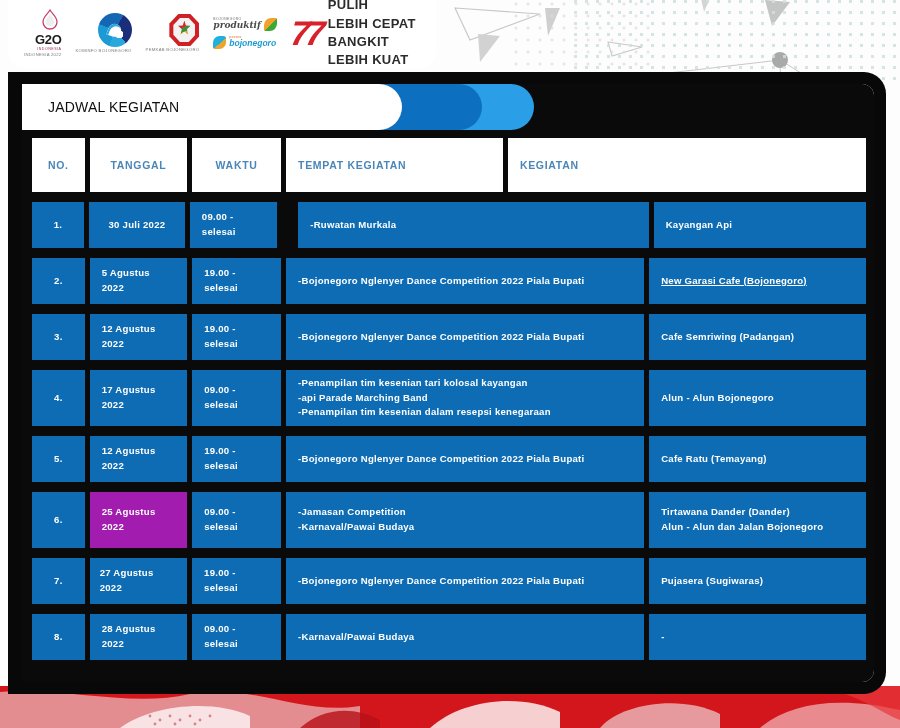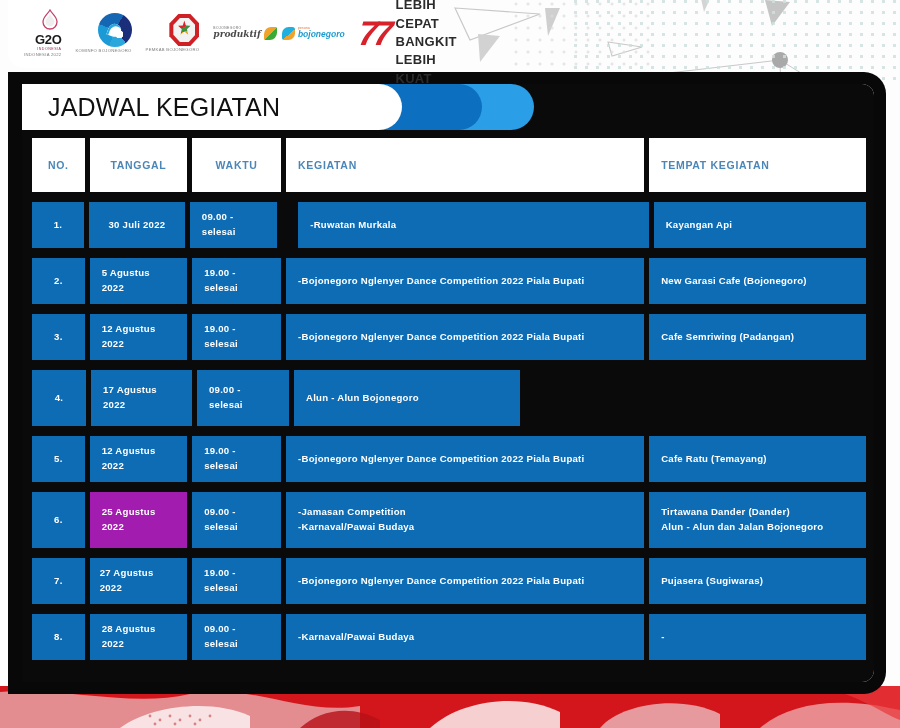--- a/index.html
+++ b/index.html
@@ -96,21 +96,21 @@
     clip-path: polygon(30% 0,70% 0,100% 30%,100% 70%,70% 100%,30% 100%,0 70%,0 30%);
   }
   .logo-pemkab-glyph .star {
     position: absolute; left: 50%; top: 44%;
     width: 13px; height: 15px;
     transform: translate(-50%,-50%);
     background: linear-gradient(160deg, #d8242a 0 45%, #3f8f3f 45% 70%, #e8a020 70% 100%);
     clip-path: polygon(50% 0,62% 34%,98% 36%,70% 58%,80% 95%,50% 74%,20% 95%,30% 58%,2% 36%,38% 34%);
   }
 
-  .logo-produktif { display: flex; gap: 5px; align-items: flex-start; }
+  .logo-produktif { display: flex; flex-direction: column; gap: 5px; align-items: flex-start; }
   .lp-top { display: flex; align-items: center; gap: 3px; }
   .lp-top-txt { display: flex; flex-direction: column; line-height: 1; }
   .lp-tiny { font-size: 3.4px; color: #6d6d6d; letter-spacing: .4px; }
   .lp-word { font-size: 9px; color: #4a4a4a; font-family: "DejaVu Serif", serif; font-style: italic; font-weight: bold; line-height: 1; }
   .lp-leaf {
     width: 13px; height: 13px;
     background: linear-gradient(135deg, #f0a32a 0 50%, #3ba935 50% 100%);
     border-radius: 55% 10% 55% 10%;
   }
   .lp-bot { display: flex; align-items: center; gap: 3px; }
@@ -171,21 +171,21 @@
     left: 0; top: 0;
     width: 380px; height: 46px;
     background: #ffffff;
     border-radius: 0 40px 40px 0;
     display: flex;
     align-items: center;
     padding-left: 26px;
     z-index: 3;
   }
   .title-text {
-    font-size: 25px;
+    font-size: 14px;
     color: #101010;
     letter-spacing: .2px;
     font-family: "Liberation Sans", sans-serif;
   }
   .title-blue1 {
     position: absolute;
     left: 330px; top: 0;
     width: 130px; height: 46px;
     border-radius: 0 40px 40px 0;
     z-index: 2;
@@ -348,22 +348,22 @@
         <div class="title-pill">
           <span class="title-text">JADWAL KEGIATAN</span>
         </div>
       </div>
 
       <div class="table-wrap">
         <div class="row header-row">
           <div class="cell c-no" style="color: rgb(74, 134, 184);">NO.</div>
           <div class="cell c-tgl" style="color: rgb(74, 134, 184);">TANGGAL</div>
           <div class="cell c-wkt" style="color: rgb(74, 134, 184);">WAKTU</div>
+          <div class="cell c-tmp" style="color: rgb(74, 134, 184);">TEMPAT KEGIATAN</div>
           <div class="cell c-keg" style="color: rgb(74, 134, 184);">KEGIATAN</div>
-          <div class="cell c-tmp" style="color: rgb(74, 134, 184);">TEMPAT KEGIATAN</div>
         </div>
         <div id="rows-container">
             <div class="row body-row">
               <div class="cell c-no" style="background: rgb(13, 108, 180);">1.</div>
               <div class="cell c-tgl" style="background: rgb(13, 108, 180);">30 Juli 2022</div>
               <div class="cell c-wkt" style="background: rgb(13, 108, 180);">09.00 - selesai</div>
               <div class="cell c-keg" style="background: rgb(13, 108, 180); margin-left: 16px;">
                 <div class="cell-lines">
                   <div>-Ruwatan Murkala</div>
                 </div>
@@ -376,21 +376,21 @@
             </div>
             <div class="row body-row">
               <div class="cell c-no" style="background: rgb(13, 108, 180);">2.</div>
               <div class="cell c-tgl" style="background: rgb(13, 108, 180);">5 Agustus 2022</div>
               <div class="cell c-wkt" style="background: rgb(13, 108, 180);">19.00 - selesai</div>
               <div class="cell c-keg" style="background: rgb(13, 108, 180);">
                 <div class="cell-lines">
                   <div>-Bojonegoro Nglenyer Dance Competition 2022 Piala Bupati</div>
                 </div>
               </div>
-              <div class="cell c-tmp" style="background: rgb(13, 108, 180);">
+              <div class="cell c-tmp" style="background: rgb(13, 108, 180); text-decoration: underline;">
                 <div class="cell-lines">
                   <div>New Garasi Cafe (Bojonegoro)</div>
                 </div>
               </div>
             </div>
             <div class="row body-row">
               <div class="cell c-no" style="background: rgb(13, 108, 180);">3.</div>
               <div class="cell c-tgl" style="background: rgb(13, 108, 180);">12 Agustus 2022</div>
               <div class="cell c-wkt" style="background: rgb(13, 108, 180);">19.00 - selesai</div>
               <div class="cell c-keg" style="background: rgb(13, 108, 180);">
@@ -401,20 +401,27 @@
               <div class="cell c-tmp" style="background: rgb(13, 108, 180);">
                 <div class="cell-lines">
                   <div>Cafe Semriwing (Padangan)</div>
                 </div>
               </div>
             </div>
             <div class="row body-row tall">
               <div class="cell c-no" style="background: rgb(13, 108, 180);">4.</div>
               <div class="cell c-tgl" style="background: rgb(13, 108, 180);">17 Agustus 2022</div>
               <div class="cell c-wkt" style="background: rgb(13, 108, 180);">09.00 - selesai</div>
+              <div class="cell c-keg" style="background: rgb(13, 108, 180);">
+                <div class="cell-lines">
+                  <div>-Penampilan tim kesenian tari kolosal kayangan</div>
+                  <div>-api Parade Marching Band</div>
+                  <div>-Penampilan tim kesenian dalam resepsi kenegaraan</div>
+                </div>
+              </div>
               <div class="cell c-tmp" style="background: rgb(13, 108, 180);">
                 <div class="cell-lines">
                   <div>Alun - Alun Bojonegoro</div>
                 </div>
               </div>
             </div>
             <div class="row body-row">
               <div class="cell c-no" style="background: rgb(13, 108, 180);">5.</div>
               <div class="cell c-tgl" style="background: rgb(13, 108, 180);">12 Agustus 2022</div>
               <div class="cell c-wkt" style="background: rgb(13, 108, 180);">19.00 - selesai</div>

